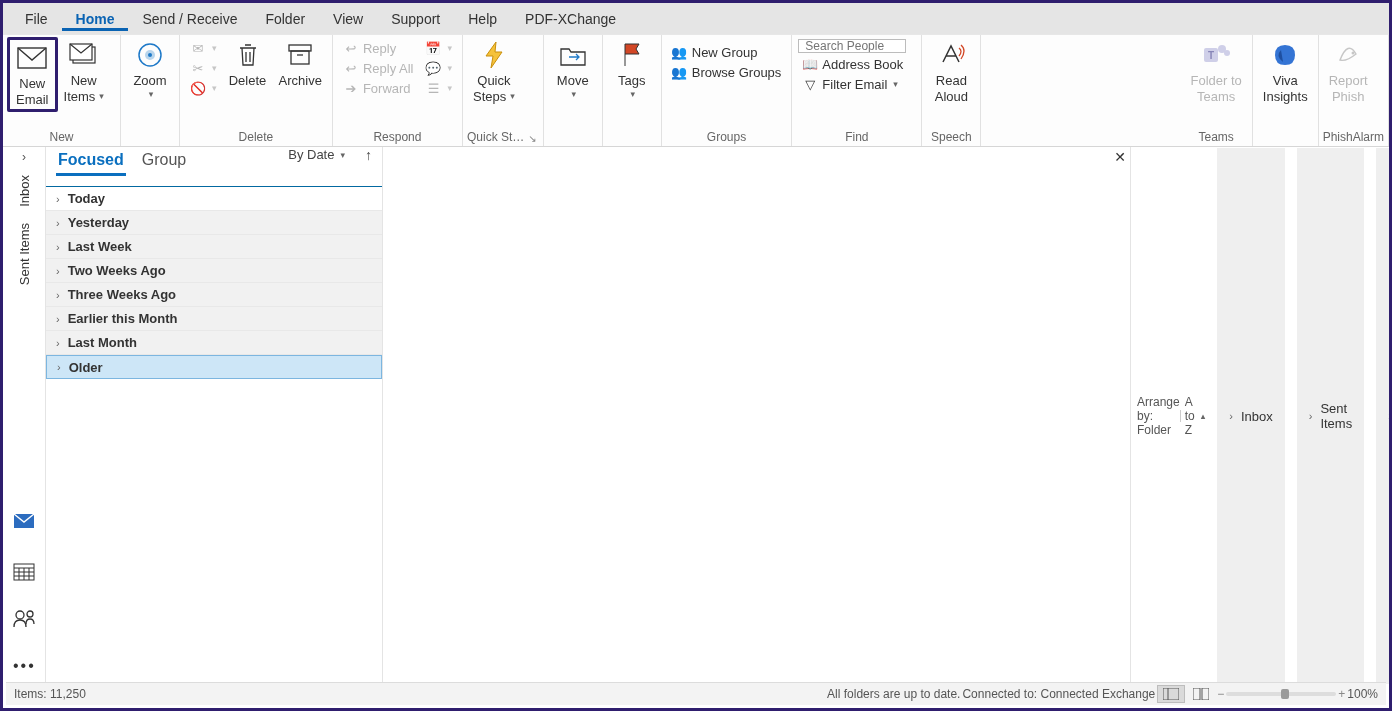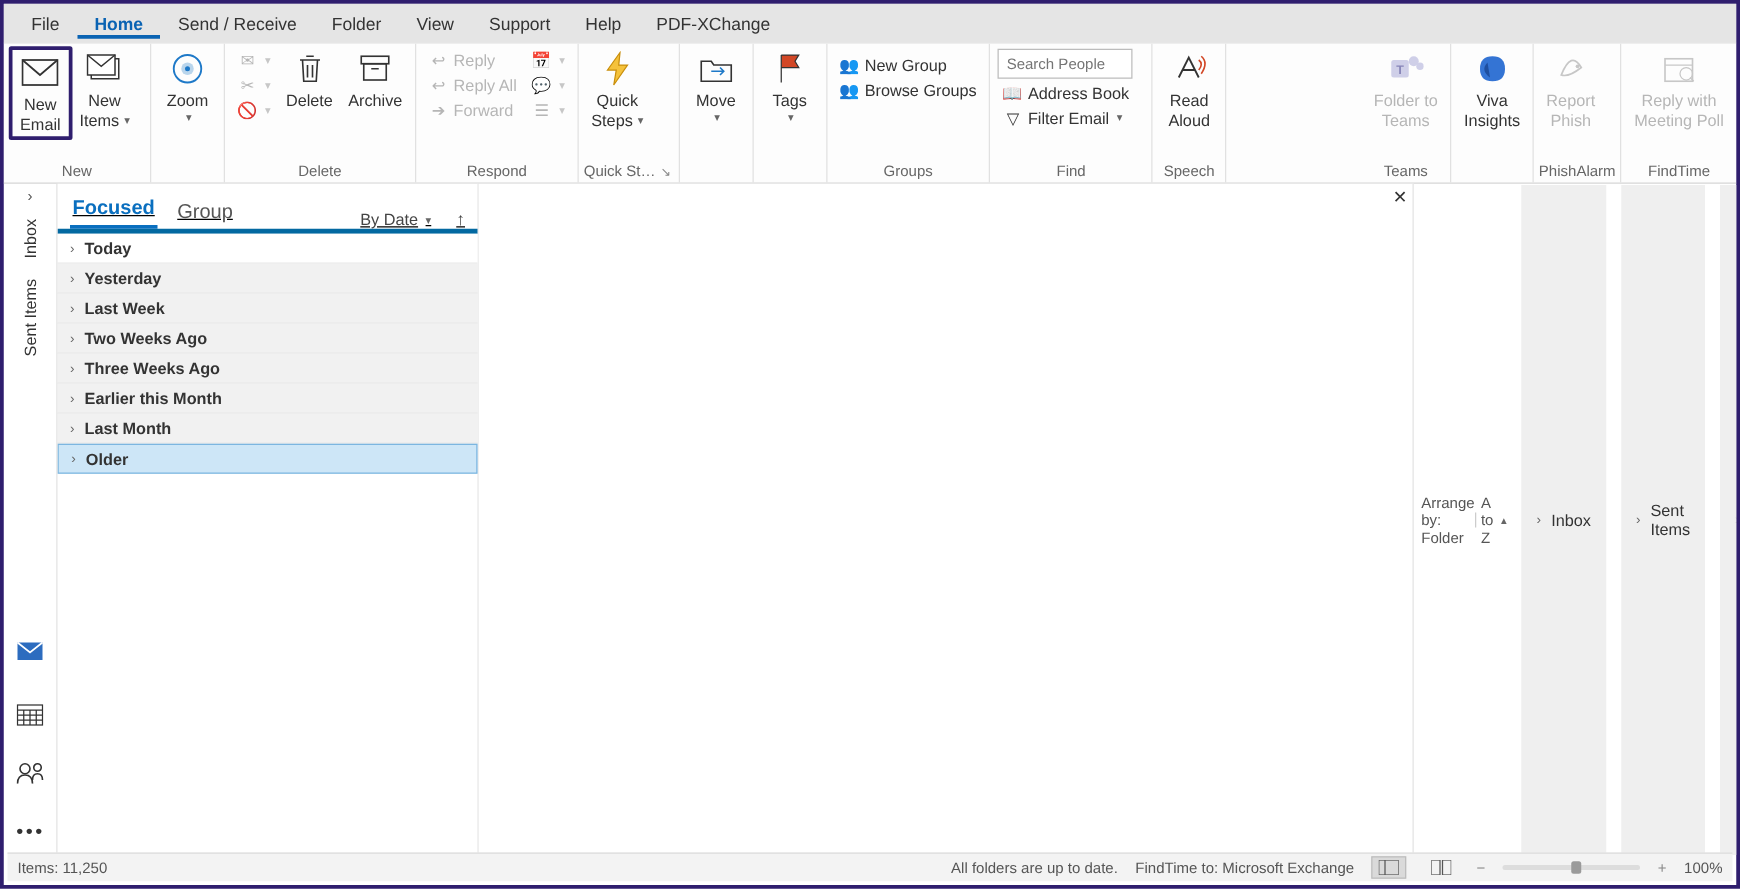--- a/index.html
+++ b/index.html
@@ -17,57 +17,57 @@
 .group-label { font-size: 12px; color: #666; text-align: center; padding: 2px 0; }
 .bigbtn { display: flex; flex-direction: column; align-items: center; justify-content: flex-start; padding: 2px 6px; font-size: 13px; color: #333; text-align:center; line-height:1.2; min-width:50px;}
 .bigbtn.dim { color: #b6b6b6; }
 .bigbtn .ico { width: 32px; height: 32px; display:flex; align-items:center; justify-content:center; margin-bottom:2px;}
 .stack { display:flex; flex-direction:column; gap:2px; padding:2px;}
 .stackrow { display:flex; align-items:center; gap:4px; font-size:13px; color:#333; padding:1px 4px;}
 .stackrow.dim { color:#b6b6b6;}
 .dropcaret { font-size:9px; color:#666; margin-left:2px;}
 .dropcaret.dim{color:#c7c7c7;}
 .small-ico { width:16px; height:16px; display:inline-flex; align-items:center; justify-content:center;}
-.searchbox { border:1px solid #bcbcbc; height:24px; width:108px; font-size:12px; padding:0 6px; color:#777;}
+.searchbox { border:1px solid #bcbcbc; height:14px; width:108px; font-size:12px; padding:0 6px; color:#777;}
 .launcher{font-size:10px;color:#888;align-self:flex-end;padding:0 2px 2px 0;}
 .group-label-row{display:flex;align-items:center;justify-content:center;gap:4px;position:relative;}
 .collapse-chevron{position:absolute; right:6px; bottom:6px; font-size:12px; color:#666;}
 .newemail-border{border:3px solid #2f1e6e; border-radius:2px;}
 
 
 .content { display:flex; height: calc(100% - 32px - 112px - 23px); }
 .navrail { width:43px; border-right:1px solid #e4e4e4; display:flex; flex-direction:column; align-items:center; position:relative;}
 .rail-expand{width:100%;text-align:center;font-size:12px;color:#555;padding:3px 0;}
 .rail-vert { writing-mode: vertical-rl; transform: rotate(180deg); font-size:13px; color:#333; padding:8px 0;}
 .rail-bottom{position:absolute;bottom:6px;display:flex;flex-direction:column;gap:26px;align-items:center;}
 .rail-ico{width:22px;height:22px;color:#1e5fb1;}
 
 .maillist { width: 337px; border-right:1px solid #e4e4e4; display:flex; flex-direction:column; background:#fff;}
-.listhead { display:flex; align-items:flex-end; height:40px; padding:0 10px; gap:14px; border-bottom:4px solid #0369a1;text-decoration:underline;}
+.listhead { display:flex; align-items:flex-start; height:40px; padding:0 10px; gap:14px; border-bottom:1px solid #0369a1;}
 .tab { font-size:16px; color:#555; padding:4px 2px; }
 .tab.active { color:#0a6fbf; border-bottom:3px solid #0a6fbf; font-weight:600;}
 .listhead .sortby{margin-left:auto;font-size:13px;color:#444;display:flex;align-items:center;gap:4px;}
 .arrowup{font-size:14px;color:#444;margin-left:6px;}
 .daterow { display:flex; align-items:center; gap:8px; font-size:13px; color:#333; padding:4px 10px; height:24px; background:#f1f1f1; border-bottom:1px solid #e8e8e8;}
 .daterow.sel { background:#cde6f7; border:1px solid #7cb6e0;}
 .daterow .chev{font-size:11px;color:#666;}
 .daterow.white{background:#fff;}
 
 .reading { flex:1; background:#fff; border-right:1px solid #e4e4e4; position:relative;}
 .closex{position:absolute; top:2px; right:4px; font-size:14px; color:#333;}
 
 .todo { width:258px; display:flex; flex-direction:row; font-size:12px;}
 .todo-top{display:flex;align-items:center;justify-content:space-between;padding:2px 6px;border-bottom:1px solid #eee;color:#555;}
 .todo-top .r{display:flex;align-items:center;gap:4px;}
 .taskbox{border:1px solid #c8c8c8;margin:4px 6px;padding:3px 6px;color:#888;font-size:12px;}
 .todo-row{display:flex;align-items:center;gap:8px;padding:5px 12px;background:#efefef;margin:1px 6px;font-size:13px;color:#333;}
 .todo-row .chev{font-size:11px;color:#666;}
 
 
-.status { position:absolute; left:3px; right:3px; bottom:3px; height:23px; background:#f3f3f3; border-top:1px solid #dcdcdc; display:flex; align-items:center; font-size:12px; color:#555; padding:0 8px; gap:14px;}
+.status { position:absolute; left:3px; right:3px; bottom:3px; height:23px; background:#f3f3f3; border-top:1px solid #dcdcdc; display:flex; align-items:center; font-size:12px; color:#555; padding:0 8px; gap:2px;}
 .status .spacer{flex:1;}
 .status .viewbtn{width:28px;height:18px;border:1px solid transparent;display:inline-flex;align-items:center;justify-content:center;}
 .status .viewbtn.active{background:#dadada;border-color:#bdbdbd;}
 .zoombar{width:110px;height:4px;background:#ddd;position:relative;border-radius:2px;}
 .zoombar .knob{position:absolute;left:50%;top:-3px;width:8px;height:10px;background:#9a9a9a;border-radius:2px;}
 
 svg { display:block; }
 </style>
 </head>
 <body>
@@ -352,37 +352,20 @@
               <circle cx="19" cy="11" r="1.5" fill="#c7c7c7"></circle>
             </svg>
         </span>
         <span>Report</span>
         <span>Phish</span>
       </div>
     </div>
     <div class="group-label">PhishAlarm</div>
   </div>
 
-  <div class="group" style="border-right:none;">
-    <div class="group-body">
-      <div class="bigbtn dim">
-        <span class="ico">
-          <svg width="28" height="26" viewBox="0 0 28 26">
-              <rect x="3" y="5" width="22" height="18" fill="none" stroke="#c7c7c7" stroke-width="1.3"></rect>
-              <line x1="3" y1="10" x2="25" y2="10" stroke="#c7c7c7"></line>
-              <circle cx="20" cy="17" r="5" fill="none" stroke="#c7c7c7"></circle>
-              <line x1="23" y1="20" x2="26" y2="23" stroke="#c7c7c7"></line>
-            </svg>
-        </span>
-        <span>Reply with</span>
-        <span>Meeting Poll</span>
-      </div>
-    </div>
-    <div class="group-label">FindTime</div>
-  </div>
 
   <span class="collapse-chevron">︿</span>
 </div>
 
 <div class="content">
 
   <div class="navrail">
     <div class="rail-expand">›</div>
     <div class="rail-vert">Inbox</div>
     <div class="rail-vert">Sent Items</div>
@@ -485,21 +468,21 @@
         <span class="chev">›</span>
         <span>Tasks</span>
       </div>
   </div>
 </div>
 
 <div class="status">
   <span>Items: 11,250</span>
   <span class="spacer"></span>
   <span>All folders are up to date.</span>
-  <span>FindTime to: Microsoft Exchange</span>
+  <span>Connected to: Connected Exchange</span>
   <span class="viewbtn active">
       <svg width="16" height="12" viewBox="0 0 16 12">
         <rect x="0" y="0" width="16" height="12" fill="none" stroke="#555"></rect>
         <line x1="5" y1="0" x2="5" y2="12" stroke="#555"></line>
       </svg>
     </span>
   <span class="viewbtn">
       <svg width="16" height="12" viewBox="0 0 16 12">
         <rect x="0" y="0" width="7" height="12" fill="none" stroke="#555"></rect>
         <rect x="9" y="0" width="7" height="12" fill="none" stroke="#555"></rect>

